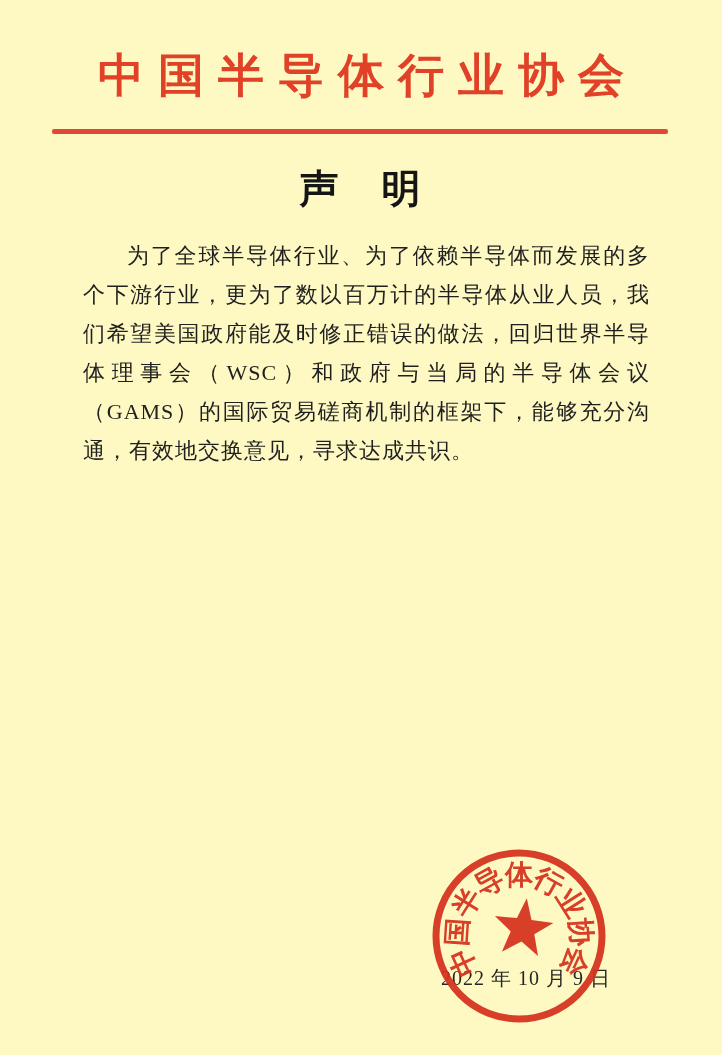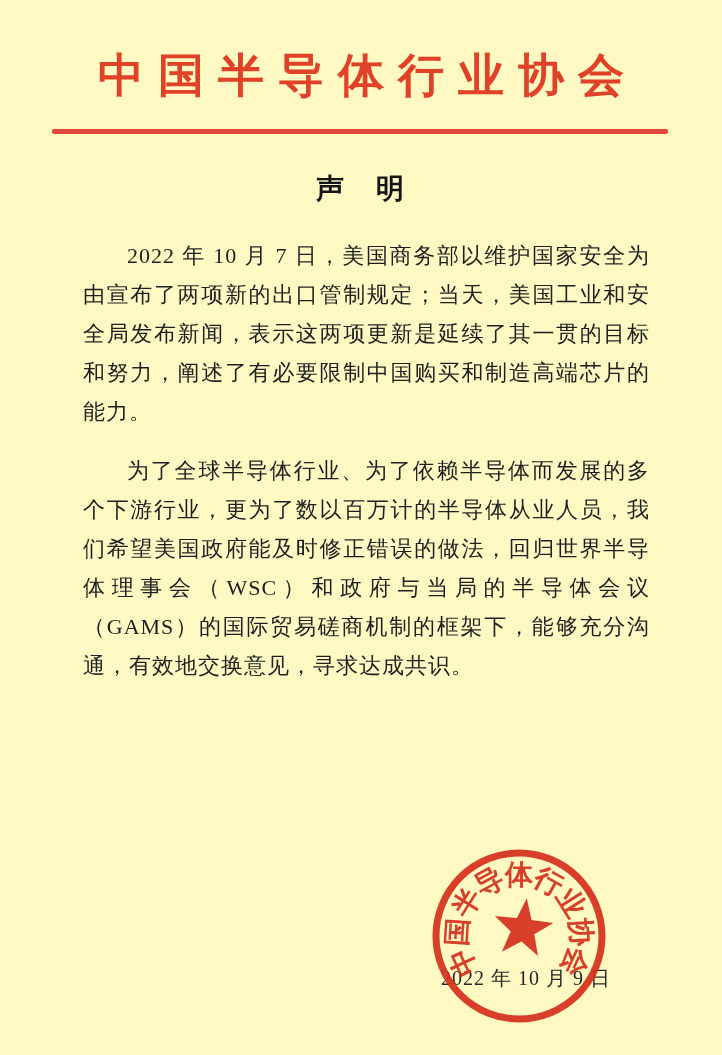--- a/index.html
+++ b/index.html
@@ -40,21 +40,21 @@
     height:5px;
     background:var(--rule-red);
     border-radius:2px;
   }
   .doc-title{
     position:absolute;
     top:170px;
     left:0;
     width:100%;
     text-align:center;
-    font-size:28px;
+    font-size:39px;
     line-height:38px;
     font-weight:700;
     color:#151515;
     letter-spacing:2px;
   }
   .body-text{
     position:absolute;
     top:236px;
     left:83px;
     width:567px;
@@ -112,21 +112,20 @@
 
 <div class="page">
 
   <div class="org-name">中国半导体行业协会</div>
 
   <div class="rule"></div>
 
   <div class="doc-title">声　明</div>
 
   <div class="body-text">
-    <p>2022 年 10 月 7 日，美国商务部以维护国家安全为由宣布了两项新的出口管制规定；当天，美国工业和安全局发布新闻，表示这两项更新是延续了其一贯的目标和努力，阐述了有必要限制中国购买和制造高端芯片的能力。</p>
     <p>为了全球半导体行业、为了依赖半导体而发展的多个下游行业，更为了数以百万计的半导体从业人员，我们希望美国政府能及时修正错误的做法，回归世界半导体理事会（WSC）和政府与当局的半导体会议（GAMS）的国际贸易磋商机制的框架下，能够充分沟通，有效地交换意见，寻求达成共识。</p>
   </div>
 
   <div class="sign-date">2022 年 10 月 9 日</div>
 
   <svg class="seal" viewBox="0 0 180 180" xmlns="http://www.w3.org/2000/svg">
     <circle class="seal-ring" cx="90" cy="90" r="83"></circle>
     <polygon class="seal-star" id="seal-star" points="97.8,52.2 102.5,73.9 124.4,77.1 105.3,88.3 109.0,110.1 92.5,95.4 72.9,105.7 81.7,85.4 65.9,69.9 87.9,72.1"></polygon>
     <g id="seal-text-group">
         <text class="seal-char" transform="translate(33.8 116.2) rotate(-115.0)">中</text>

